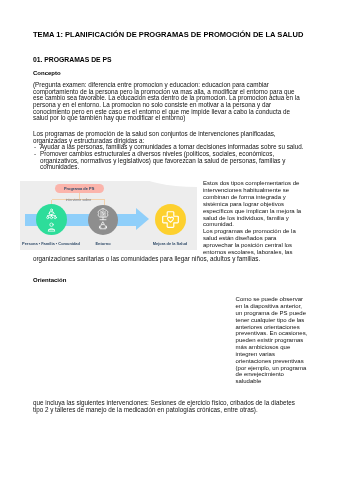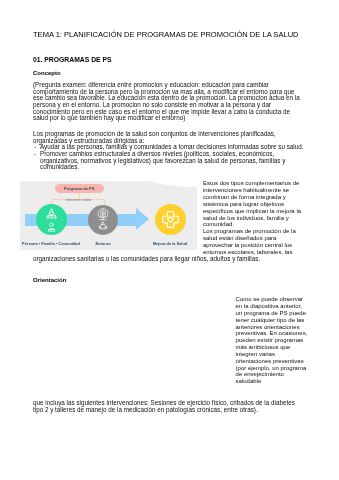--- a/index.html
+++ b/index.html
@@ -1,18 +1,18 @@
 <!DOCTYPE html>
 <html><head>
 <meta charset="utf-8">
 <style>
   html,body{margin:0;padding:0;}
   body{width:339px;height:480px;background:#ffffff;font-family:"Liberation Sans",sans-serif;color:#000;overflow:hidden;}
   .page{position:relative;width:339px;height:480px;}
-  .title{position:absolute;left:33px;top:30px;font-size:7.52px;font-weight:normal;letter-spacing:0.02px;}
+  .title{position:absolute;left:33px;top:30px;font-size:7.52px;font-weight:bold;letter-spacing:0.02px;}
   .h2{position:absolute;left:33px;top:56px;font-size:6.8px;font-weight:bold;}
   .h3{position:absolute;left:33px;font-size:6.0px;font-weight:bold;}
   .para{position:absolute;left:33px;font-size:6.3px;line-height:6.6px;width:272px;color:#111;}
   .bullets{position:absolute;left:33px;font-size:6.3px;line-height:6.6px;width:272px;color:#111;list-style:none;margin:0;padding:0;}
   .bullets li{position:relative;padding-left:7px;}
   .bullets li:before{content:"-";position:absolute;left:1px;top:0;}
   .sidenote{position:absolute;font-size:6.0px;line-height:6.85px;color:#111;}
 
   
   .dg1{position:absolute;left:20px;top:181px;width:177px;height:69px;overflow:hidden;}

